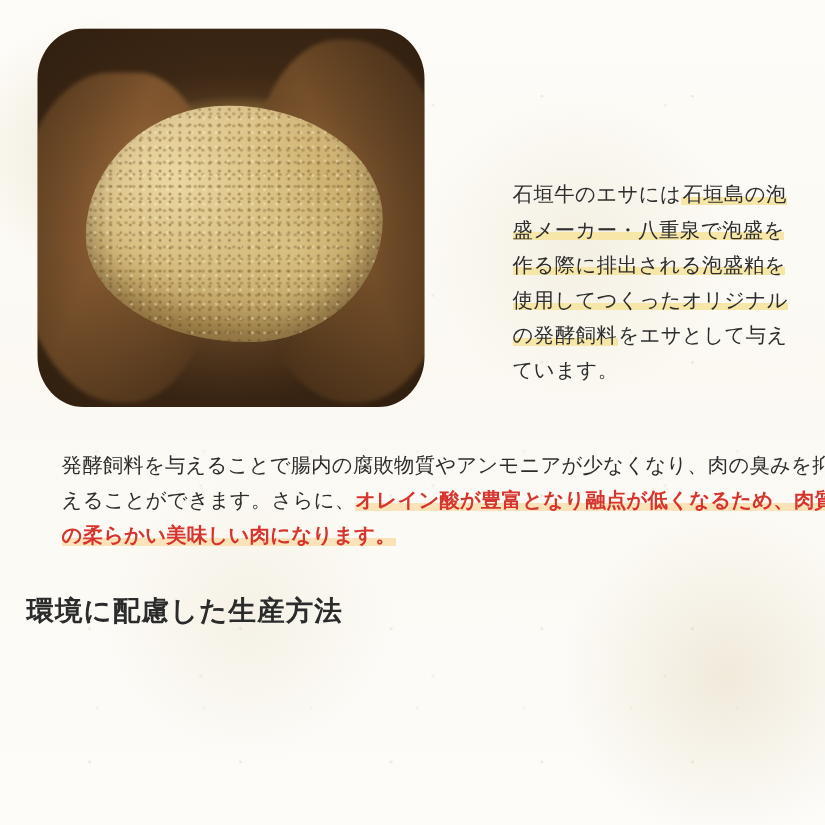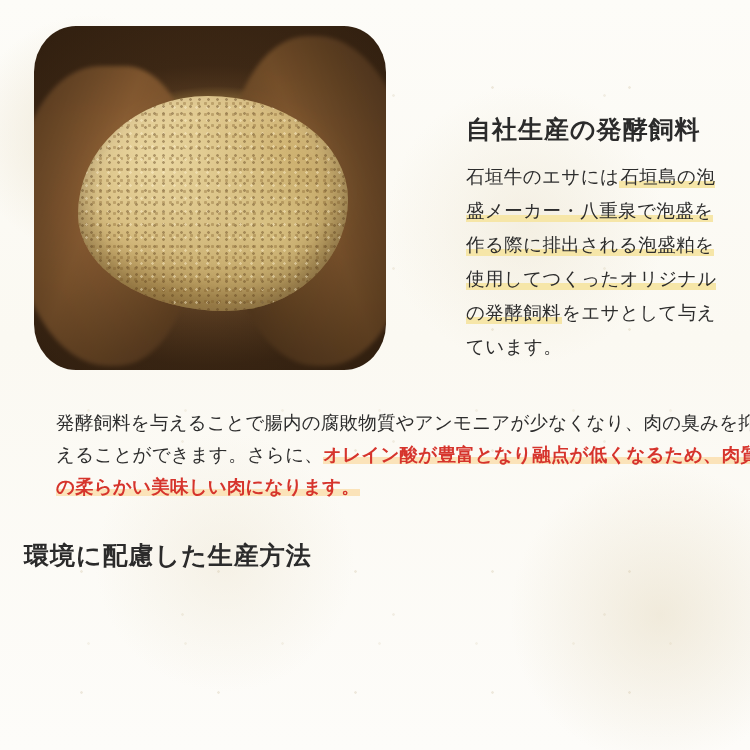--- a/index.html
+++ b/index.html
@@ -135,21 +135,20 @@
     top: 142px;
     width: 262px;
     font-size: 18.5px;
     line-height: 32px;
     color: #2d2d2d;
     letter-spacing: 0.4px;
   }
   .hl {
     background: linear-gradient(transparent 62%, #f6e6a8 62%, #f6e6a8 96%, transparent 96%);
     padding: 0 1px;
-    font-family: Liberation Mono, monospace;
   }
 
   
   .mid-para {
     position: absolute;
     left: 24px;
     top: 388px;
     width: 704px;
     font-size: 18.5px;
     line-height: 32px;
@@ -193,21 +192,20 @@
   <div class="photo-wrap">
     <div class="photo">
       <div class="hand-left"></div>
       <div class="hand-right"></div>
       <div class="pile"></div>
       <div class="grain"></div>
       <div class="vig"></div>
     </div>
   </div>
 
-  <h2 class="point-title">自社生産の発酵飼料</h2>
 
   <p class="point-body">
     <span>石垣牛のエサには</span><span class="hl">石垣島の泡盛メーカー・八重泉で泡盛を作る際に排出される泡盛粕を使用してつくったオリジナルの発酵飼料</span><span>をエサとして与えています。</span>
   </p>
 
   <p class="mid-para">
     <span>発酵飼料を与えることで腸内の腐敗物質やアンモニアが少なくなり、肉の臭みを抑えることができます。さらに、</span><span class="red-hl">オレイン酸が豊富となり融点が低くなるため、肉質の柔らかい美味しい肉になります。</span>
   </p>
 
   <h2 class="sec-title">環境に配慮した生産方法</h2>

